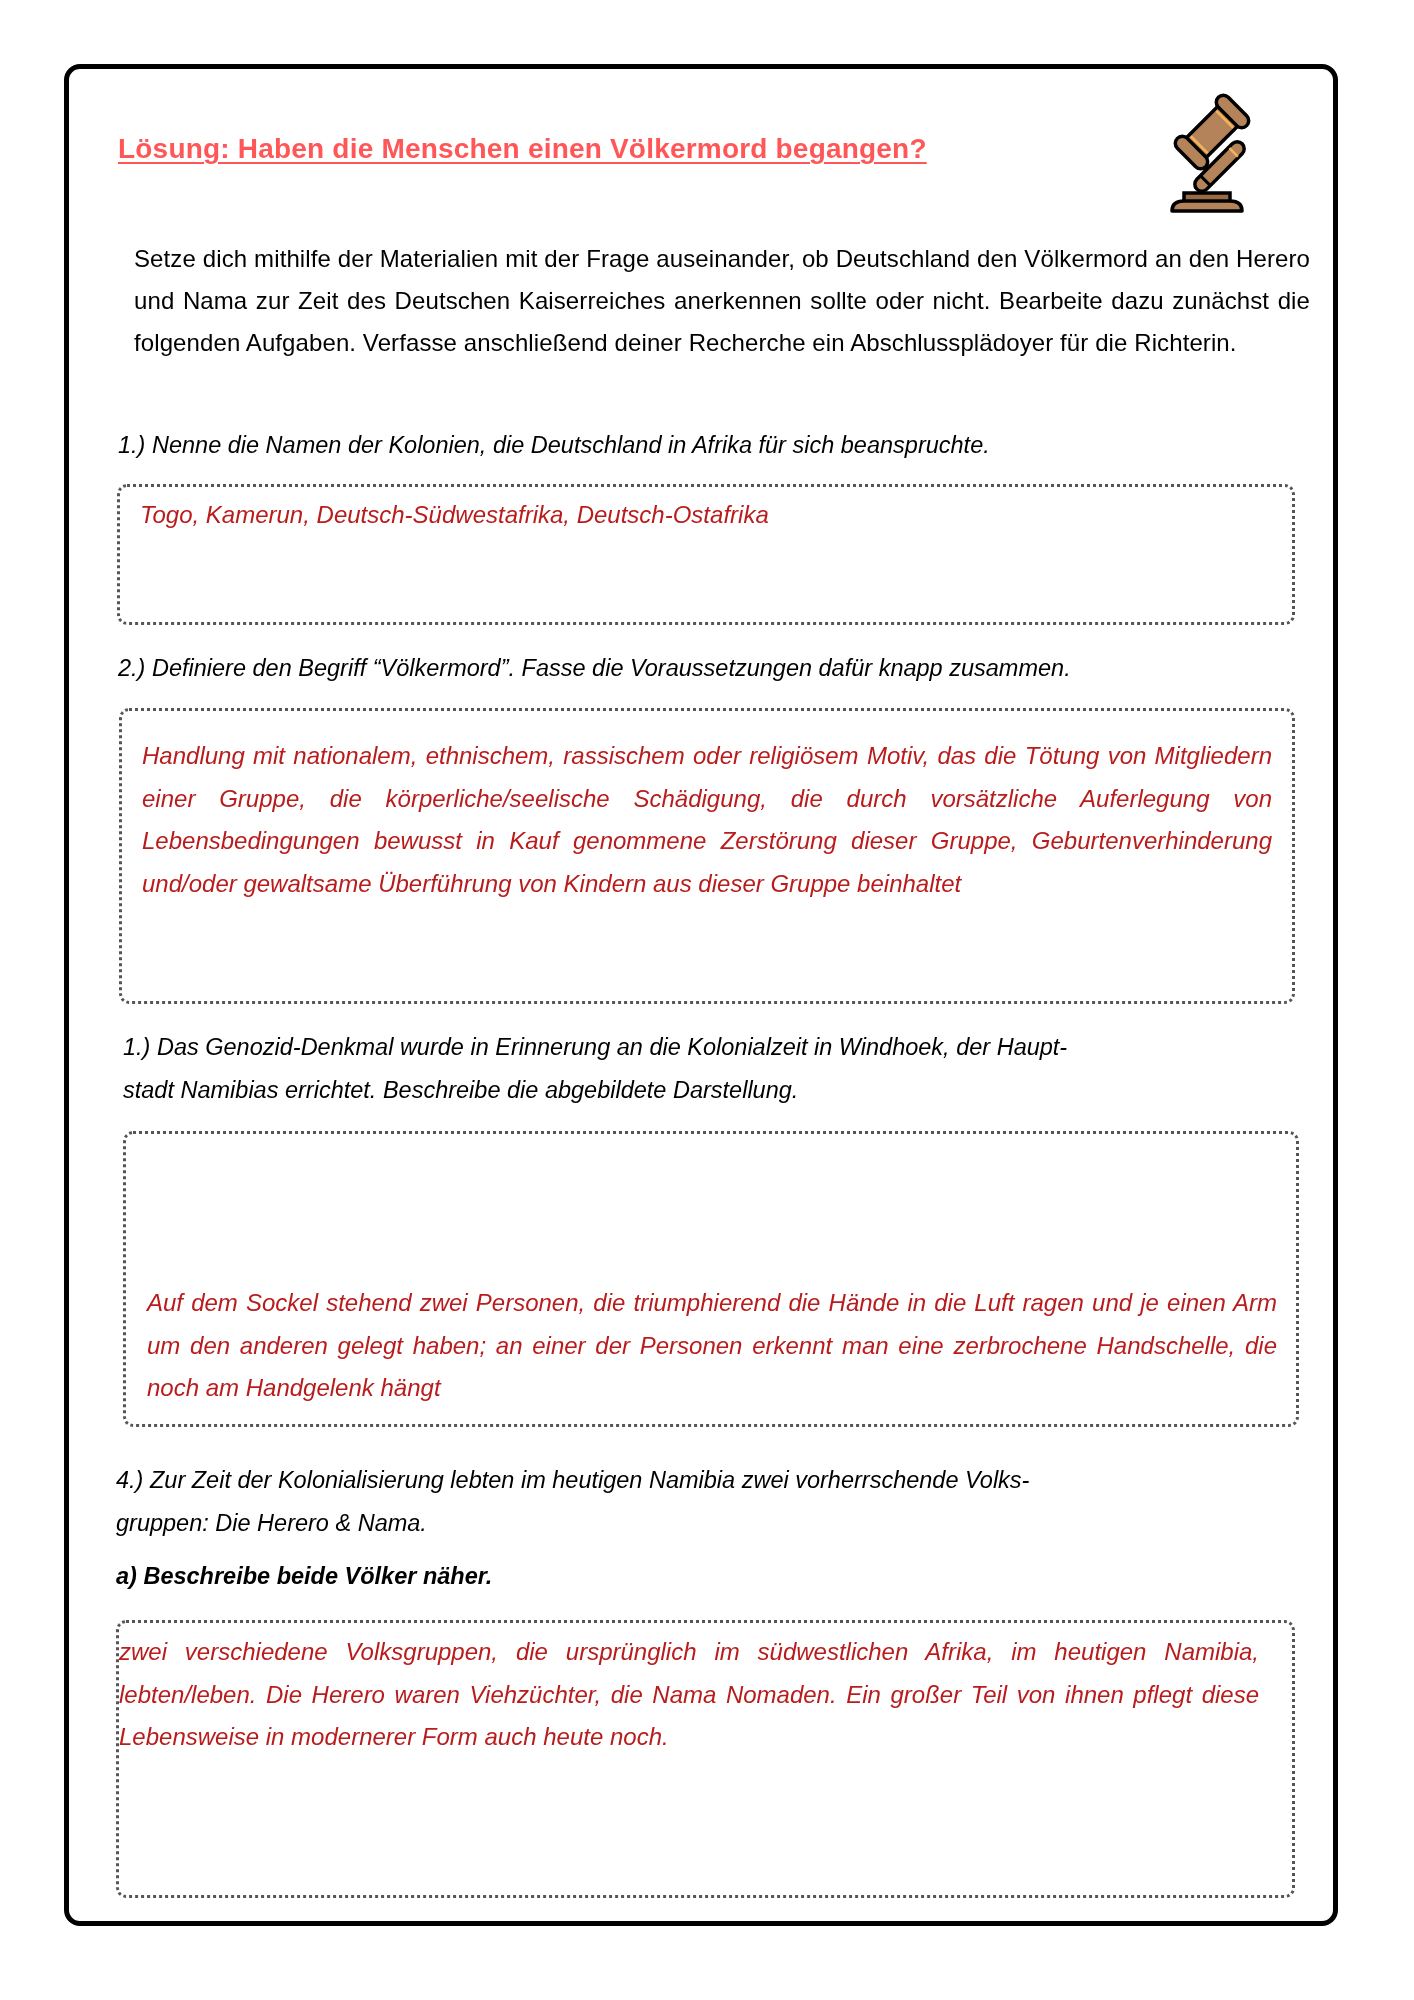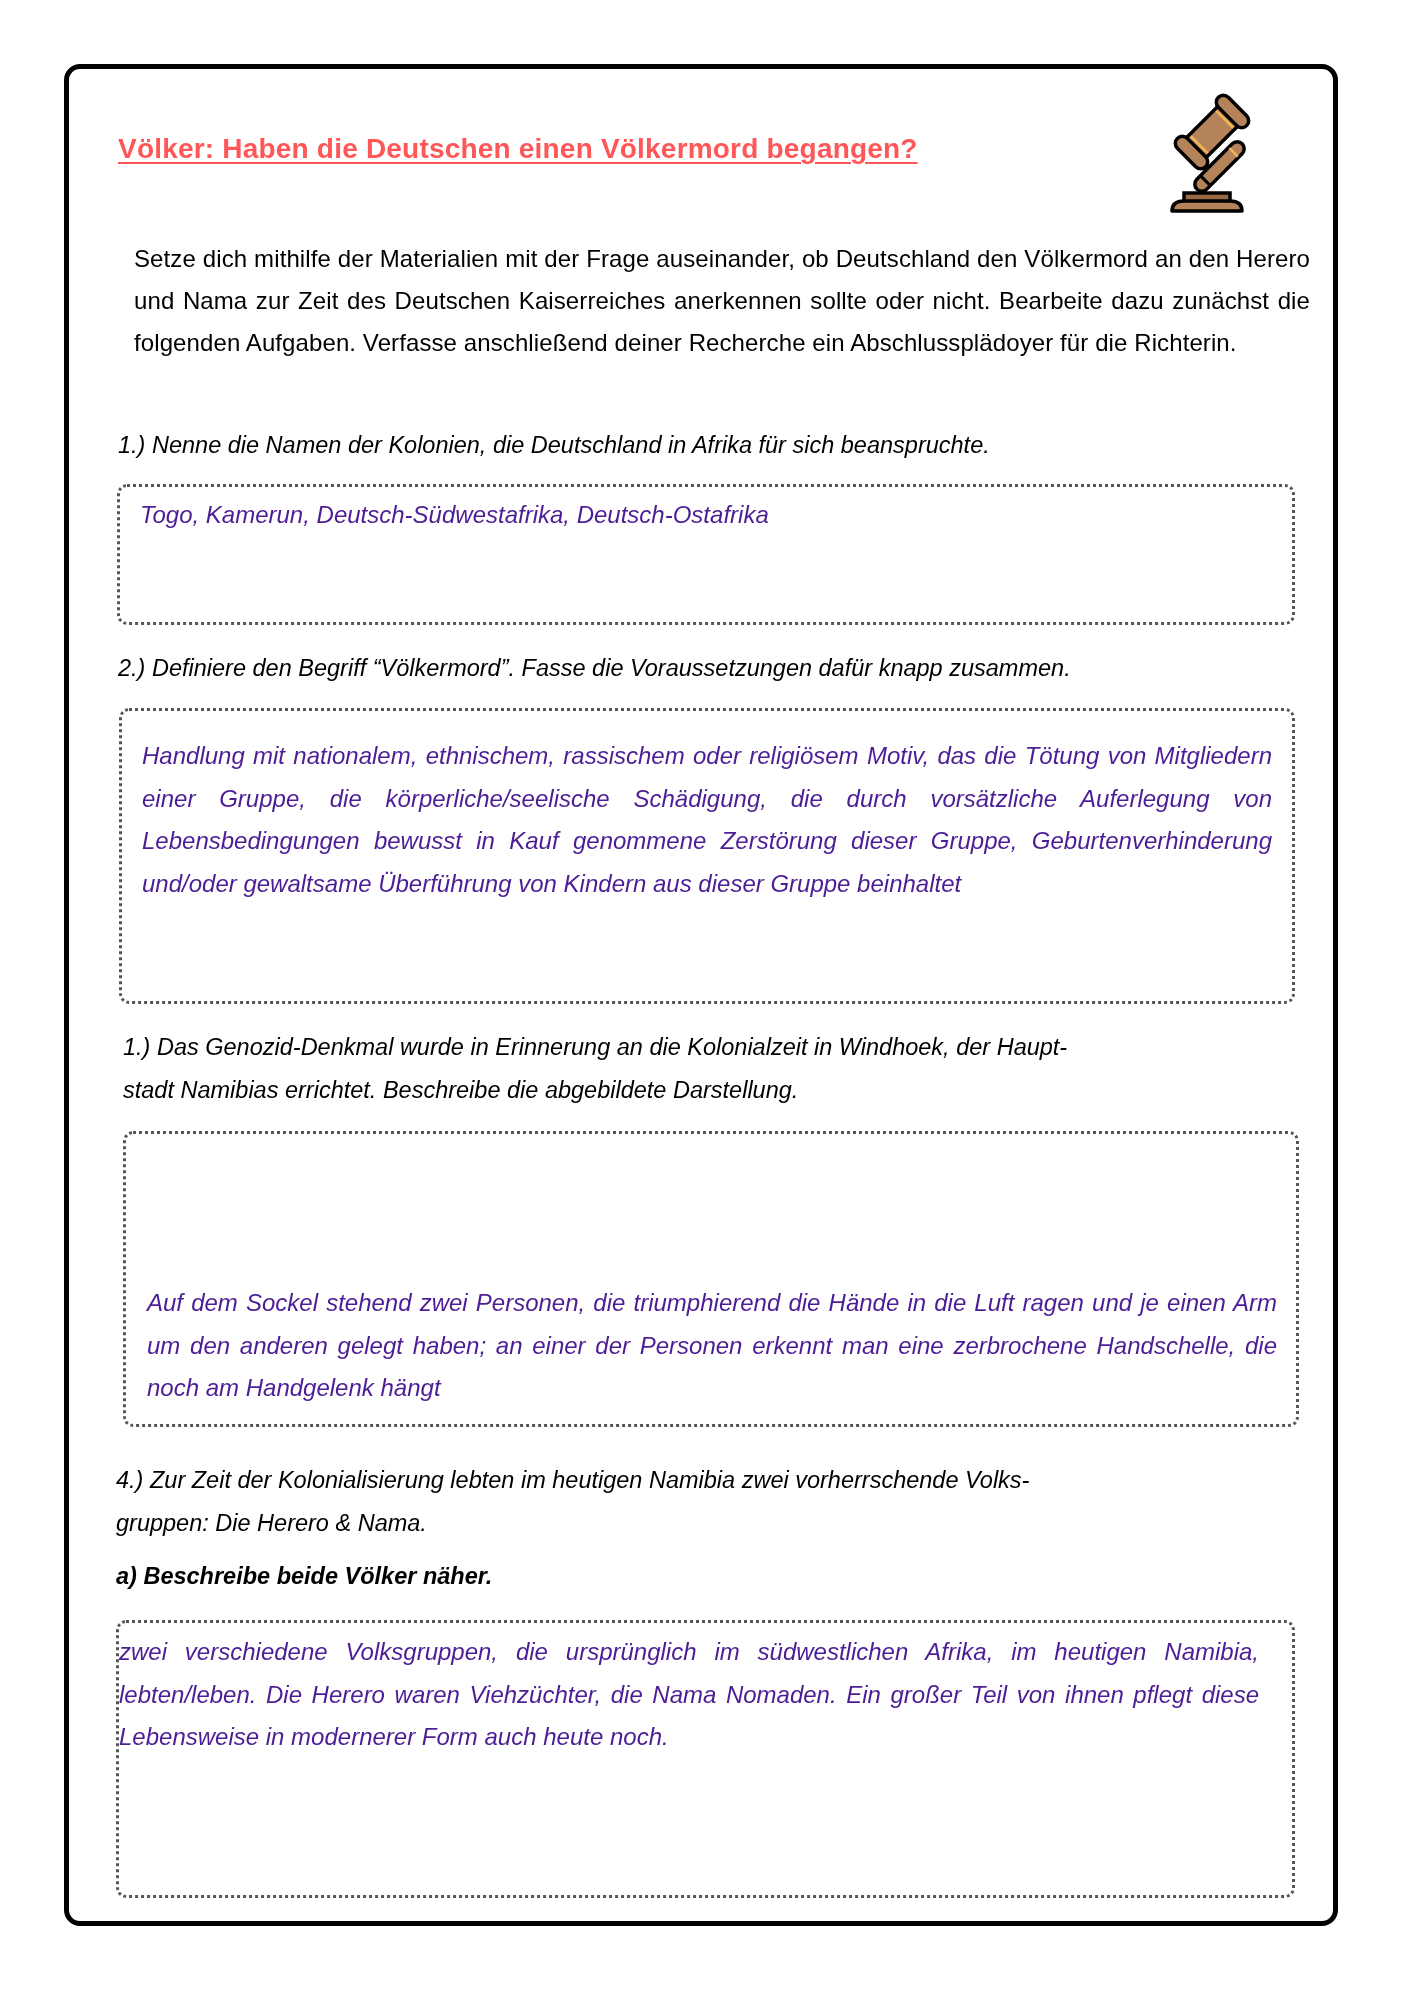--- a/index.html
+++ b/index.html
@@ -73,34 +73,34 @@
       position: absolute;
       border: 3px dotted #555555;
       border-radius: 10px;
       box-sizing: border-box;
       background: #ffffff;
     }
     .answer {
       font-size: 24px;
       font-style: italic;
       line-height: 42.5px;
-      color: #4c1d95;
+      color: #b91c1c;
       margin: 0;
       text-align: justify;
     }
     .answer.left {
       text-align: left;
     }
   </style>
 </head>
 <body>
 
 <div class="frame"></div>
 
-<h1 class="title">Völker: Haben die Deutschen einen Völkermord begangen?</h1>
+<h1 class="title">Lösung: Haben die Menschen einen Völkermord begangen?</h1>
 
 <svg class="gavel" viewBox="0 0 98 124" xmlns="http://www.w3.org/2000/svg">
 
   <g transform="rotate(45 60 68)">
     <rect x="53" y="48" width="14" height="64" rx="7" fill="#b5835a" stroke="#000" stroke-width="3.5"></rect>
     <line x1="54" y1="60" x2="66" y2="60" stroke="#f2b35a" stroke-width="2.5"></line>
     <line x1="54" y1="100" x2="66" y2="100" stroke="#000" stroke-width="3"></line>
   </g>
 
   <g transform="rotate(45 44 42)">

